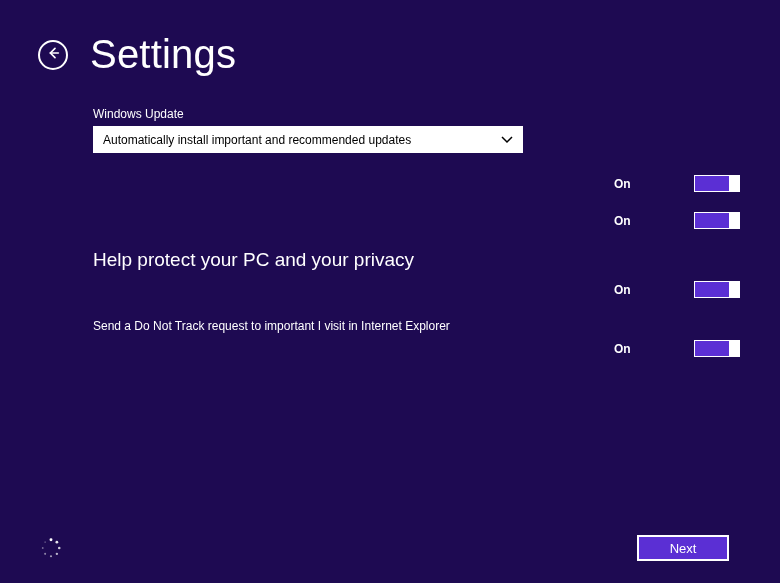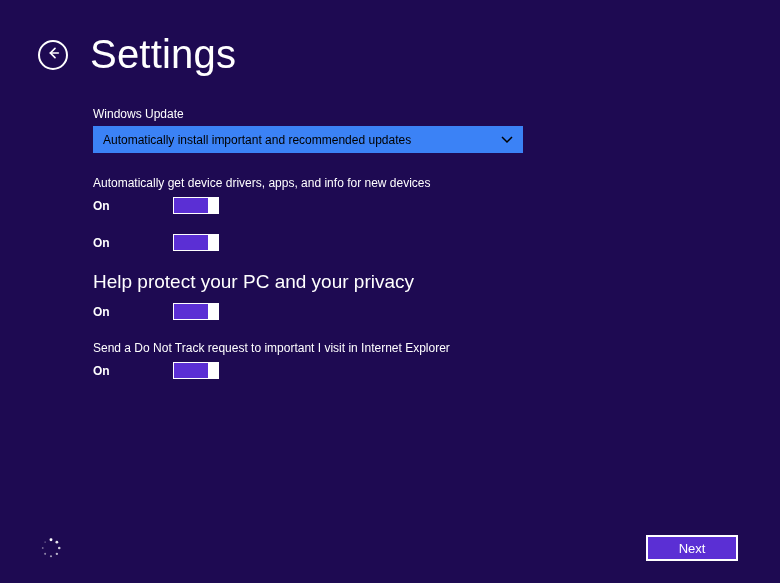--- a/index.html
+++ b/index.html
@@ -50,21 +50,21 @@
       margin-bottom: 10px;
     }
     .field-label {
       font-size: 12px;
       font-weight: 400;
       margin-bottom: 5px;
     }
     .dropdown {
       width: 430px;
       height: 27px;
-      background: #3b82f6;
+      background: #ffffff;
       color: #000000;
       border: none;
       display: flex;
       align-items: center;
       justify-content: space-between;
       padding: 0 10px;
       font-size: 12px;
       cursor: pointer;
       margin-bottom: 22px;
     }
@@ -78,20 +78,21 @@
     .toggle-desc {
       font-size: 12px;
       margin-bottom: 6px;
       line-height: 1.35;
       max-width: 610px;
     }
     .toggle-row {
       display: flex;
       align-items: center;
       gap: 50px;
+      justify-content: flex-end;
     }
     .toggle-state {
       font-size: 12px;
       font-weight: 600;
       width: 30px;
     }
     .toggle {
       width: 46px;
       height: 17px;
       background: #5b2fd4;
@@ -107,21 +108,21 @@
       height: 17px;
       background: #ffffff;
     }
     .section2 {
       margin-top: 16px;
     }
     .footer {
       position: absolute;
       bottom: 22px;
       left: 0;
-      right: 0;
+      right: 9px;
       display: flex;
       align-items: center;
       justify-content: space-between;
       padding: 0 42px 0 40px;
     }
     .spinner {
       width: 22px;
       height: 22px;
     }
     .next-btn {
@@ -158,21 +159,20 @@
   <div class="dropdown">
     <span>Automatically install important and recommended updates</span>
     <span class="chev">
       <svg width="12" height="8" viewBox="0 0 12 8">
           <path d="M1 1 L6 6 L11 1" fill="none" stroke="#000" stroke-width="1.5"></path>
         </svg>
     </span>
   </div>
 
   <div class="toggle-block">
-    <div class="toggle-desc">Automatically get device drivers, apps, and info for new devices</div>
     <div class="toggle-row">
       <span class="toggle-state">On</span>
       <div class="toggle">
         <div class="toggle-thumb"></div>
       </div>
     </div>
   </div>
 
   <div class="toggle-block">
     <div class="toggle-row">

